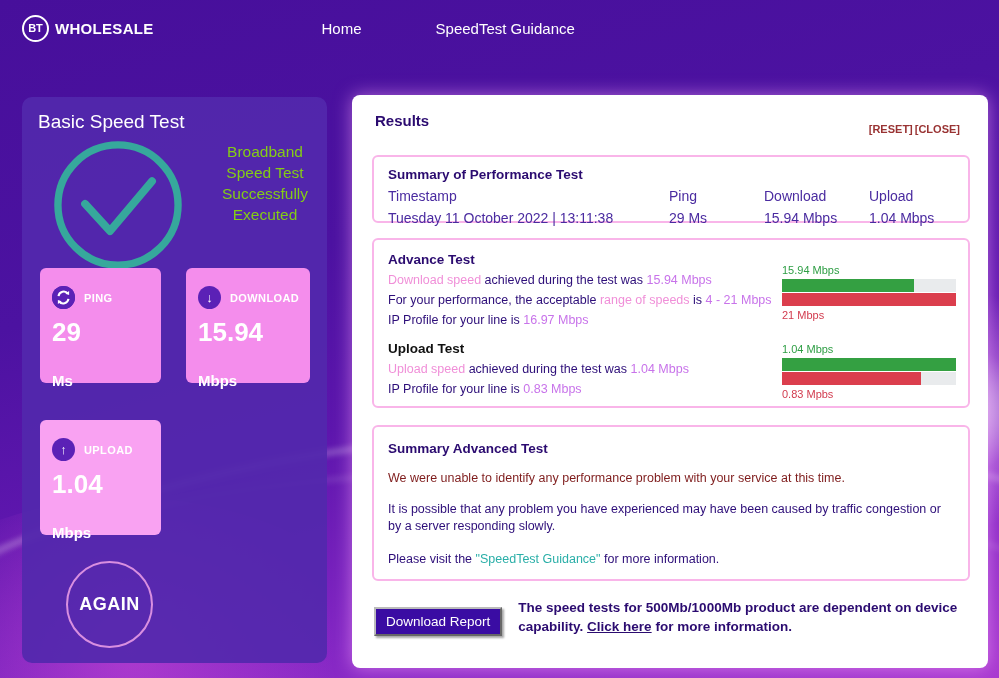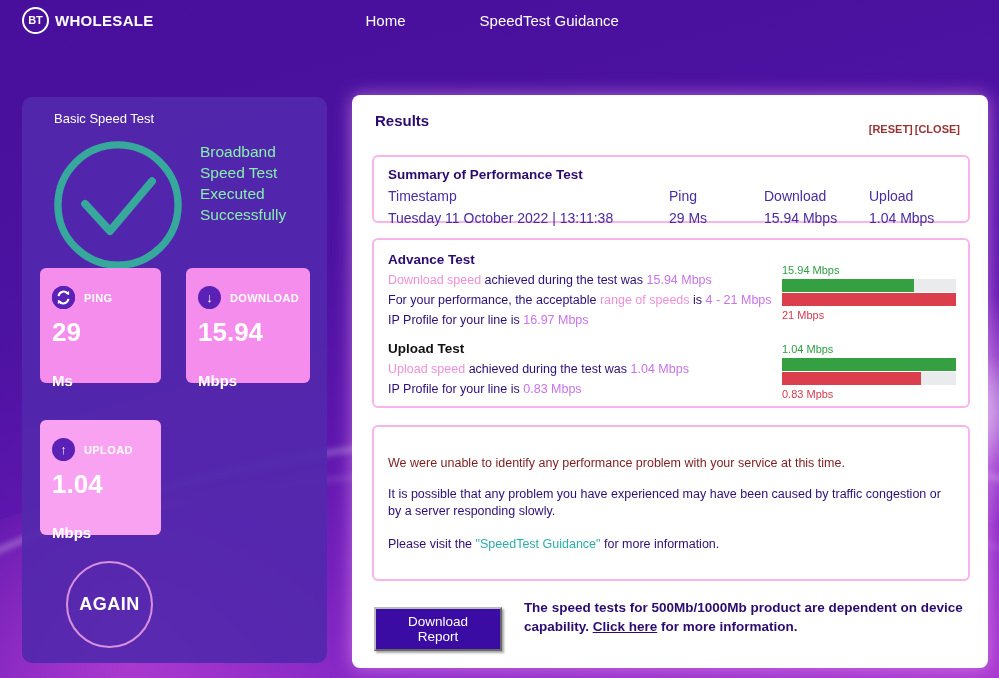--- a/index.html
+++ b/index.html
@@ -9,35 +9,35 @@
   
   .swoosh { position:absolute; border-radius:50%; border:3px solid rgba(255,255,255,.30); filter:blur(3px); }
   .swoosh1 { width:1600px; height:700px; left:-200px; top:430px; border-color:rgba(255,255,255,.38); border-width:4px; }
   .swoosh2 { width:1700px; height:800px; left:-350px; top:470px; border-color:rgba(255,255,255,.20); }
   .glow-right { position:absolute; width:260px; height:260px; right:-90px; top:280px; border-radius:50%;
     background:radial-gradient(circle, rgba(255,255,255,.85) 0%, rgba(255,200,255,.25) 35%, transparent 65%); }
   .glow-bottom { position:absolute; width:500px; height:300px; left:-120px; bottom:-120px; border-radius:50%;
     background:radial-gradient(circle, rgba(220,80,220,.5) 0%, transparent 70%); }
 
   
-  .navbar { position:absolute; top:0; left:0; width:100%; height:40px; display:flex; align-items:center;gap:44px; }
+  .navbar { position:absolute; top:8px; left:0; width:100%; height:40px; display:flex; align-items:center; }
   .logo { display:flex; align-items:center; gap:6px; margin-left:22px; cursor:pointer; }
   .logo-circle { width:27px; height:27px; border:2px solid #fff; border-radius:50%;
     display:flex; align-items:center; justify-content:center; color:#fff; font-size:11px; font-weight:bold; }
   .logo-word { color:#fff; font-weight:bold; font-size:15px; letter-spacing:.3px; }
   .nav-links { display:flex; gap:34px; margin-left:128px; }
   .nav-link { color:#fff; font-size:15px; text-decoration:none; cursor:pointer;padding-left:40px; }
 
   
   .left-panel { position:absolute; left:22px; top:97px; width:305px; height:566px;
     background:rgba(82,40,172,.92); border-radius:10px; }
-  .lp-title { position:absolute; left:32px; top:14px; color:#fff; font-size:13px; }
+  .lp-title { position:absolute; left:16px; top:14px; color:#fff; font-size:19px; }
   .check-wrap { position:absolute; left:28px; top:40px; width:136px; height:136px; }
-  .status-lines { position:absolute; left:178px; top:44px; width:130px; text-align:left;
-    color:#86efac; font-size:15.5px; line-height:21px; }
+  .status-lines { position:absolute; left:178px; top:44px; width:130px; text-align:center;
+    color:#84cc16; font-size:15.5px; line-height:21px; }
   .metric-card { position:absolute; width:121px; height:115px; border-radius:6px; padding:10px 12px; color:#fff; }
   .mc-pink { background:#f48dec; }
   .mc-light { background:#f9a2f2; }
   .card-ping { left:18px; top:171px; }
   .card-download { left:164px; top:171px; width:124px; }
   .card-upload { left:18px; top:323px; }
   .mc-head { display:flex; align-items:center; gap:9px; margin-top:8px; }
   .mc-icon { width:23px; height:23px; border-radius:50%; background:#5b21b6; color:#fff;
     display:flex; align-items:center; justify-content:center; font-size:13px; font-weight:bold; flex:0 0 23px; }
   .mc-label { font-size:11px; font-weight:bold; letter-spacing:.4px; }
@@ -82,21 +82,21 @@
 
   .box-advsummary { top:330px; height:156px; padding:14px; }
   .p-red { color:#7f1d1d; font-size:12.5px; margin-top:15px; }
   .p-purple { color:#2d0e79; font-size:12.5px; margin-top:16px; line-height:17px; width:560px; }
   .t-teal { color:#2aafa8; cursor:pointer; text-decoration:none; }
 
   .footer-row { position:absolute; left:22px; top:503px; width:596px; display:flex; align-items:flex-start; }
   .download-report-btn { margin-top:9px; background:#3a0ca3; color:#fff; font-size:13.5px;
     padding:5px 10px; border:2px outset #bbb; box-shadow:2px 2px 2px rgba(0,0,0,.35); cursor:pointer;
     font-family:"Liberation Sans", sans-serif; }
-  .footer-note { margin-left:22px; width:448px; color:#2b0b70; font-weight:bold; font-size:13.5px; line-height:19px; }
+  .footer-note { margin-left:16px; width:448px; color:#2b0b70; font-weight:bold; font-size:13.5px; line-height:19px; }
   .footer-link { color:#2b0b70; text-decoration:underline; cursor:pointer; }
 </style>
 </head>
 <body>
 
 <div class="stage">
   <div class="swoosh swoosh1"></div>
   <div class="swoosh swoosh2"></div>
   <div class="glow-right"></div>
   <div class="glow-bottom"></div>
@@ -120,22 +120,22 @@
     <div class="check-wrap">
       <svg viewBox="0 0 120 120" width="136" height="136">
         <circle cx="60" cy="60" r="53" fill="none" stroke="#36a89c" stroke-width="6.5"></circle>
         <polyline points="31,59 53,83 90,39" fill="none" stroke="#36a89c" stroke-width="7" stroke-linecap="round" stroke-linejoin="round"></polyline>
       </svg>
     </div>
 
     <div class="status-lines">
       <div>Broadband</div>
       <div>Speed Test</div>
+      <div>Successfully</div>
       <div>Executed</div>
-      <div>Successfully</div>
     </div>
 
     <div class="metric-card mc-pink card-ping">
       <div class="mc-head">
         <span class="mc-icon">
           <svg viewBox="0 0 24 24" width="23" height="23">
             <circle cx="12" cy="12" r="12" fill="#5b21b6"></circle>
             <path d="M6.8 10.5 A5.5 5.5 0 0 1 16.6 8.0" stroke="#fff" stroke-width="2.2" fill="none"></path>
             <path d="M17.2 13.5 A5.5 5.5 0 0 1 7.4 16.0" stroke="#fff" stroke-width="2.2" fill="none"></path>
             <path d="M17.9 5.2 L17.9 9.4 L13.9 8.2 Z" fill="#fff"></path>
@@ -226,20 +226,21 @@
           <div class="bar-fill-green" style="width:100%"></div>
         </div>
         <div class="bar-track">
           <div class="bar-fill-red" style="width:80%"></div>
         </div>
         <div class="bar-label-r">0.83 Mpbs</div>
       </div>
     </div>
 
     <div class="box box-advsummary">
+      <div class="box-title">Summary Advanced Test</div>
       <div class="p-red">We were unable to identify any performance problem with your service at this time.</div>
       <div class="p-purple">It is possible that any problem you have experienced may have been caused by traffic congestion or by a server responding slowly.</div>
       <div class="p-purple">
         <span class="t-dark">Please visit the </span><a class="t-teal">"SpeedTest Guidance"</a><span class="t-dark"> for more information.</span>
       </div>
     </div>
 
     <div class="footer-row">
       <button class="download-report-btn">Download Report</button>
       <div class="footer-note">

